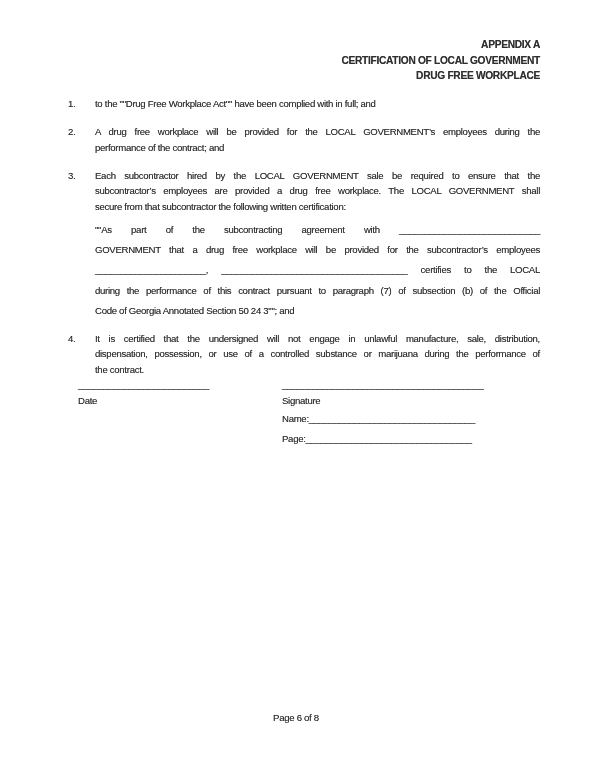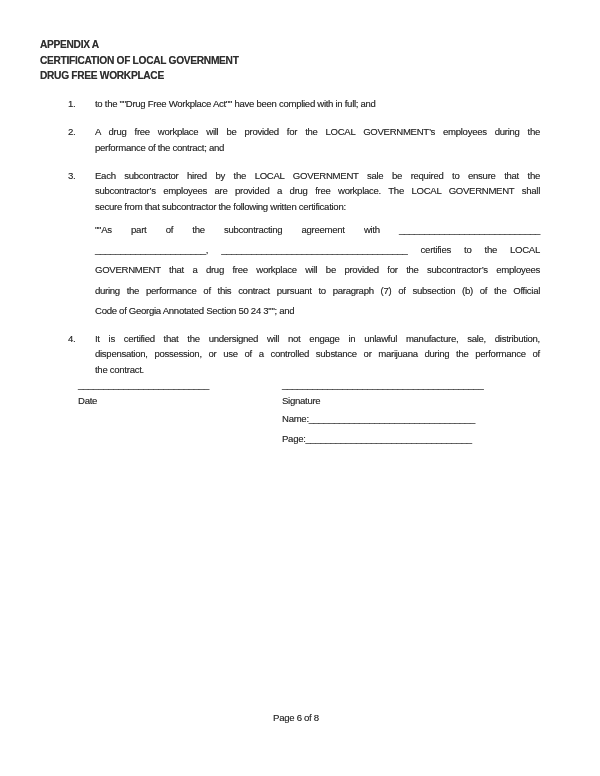--- a/index.html
+++ b/index.html
@@ -16,21 +16,21 @@
     text-shadow: 0 0 0.4px rgba(40,40,40,0.55);
   }
   .content {
     position: absolute;
     left: 40px;
     top: 0;
     width: 500px;
   }
   .doc-header {
     margin-top: 37px;
-    text-align: left;
+    text-align: right;
     font-weight: bold;
     font-size: 10.2px;
   }
   .doc-header .line { line-height: 15.6px; }
 
   .line { display: block; white-space: nowrap; }
   .j { text-align: justify; text-align-last: justify; }
 
   .intro { margin-top: 14px; }
   .intro .line { line-height: 21px; }
@@ -100,22 +100,22 @@
     </div>
 
     <div class="item item-3">
       <div class="num">3.</div>
       <div class="item-body">
         <div class="line j">Each subcontractor hired by the LOCAL GOVERNMENT sale be required to ensure that the</div>
         <div class="line j">subcontractor’s employees are provided a drug free workplace.  The LOCAL GOVERNMENT shall</div>
         <div class="line">secure from that subcontractor the following written certification:</div>
         <div class="quote">
           <div class="line j">""As part of the subcontracting agreement with  ____________________________</div>
+          <div class="line j">GOVERNMENT that a drug free workplace will be provided for the subcontractor’s employees</div>
           <div class="line j">______________________, _____________________________________ certifies to the LOCAL</div>
-          <div class="line j">GOVERNMENT that a drug free workplace will be provided for the subcontractor’s employees</div>
           <div class="line j">during the performance of this contract pursuant to paragraph (7) of subsection (b) of the Official</div>
           <div class="line">Code of Georgia Annotated Section 50 24 3""; and</div>
         </div>
       </div>
     </div>
 
     <div class="item item-4">
       <div class="num">4.</div>
       <div class="item-body">
         <div class="line j">It is certified that the undersigned will not engage in unlawful manufacture, sale, distribution,</div>

